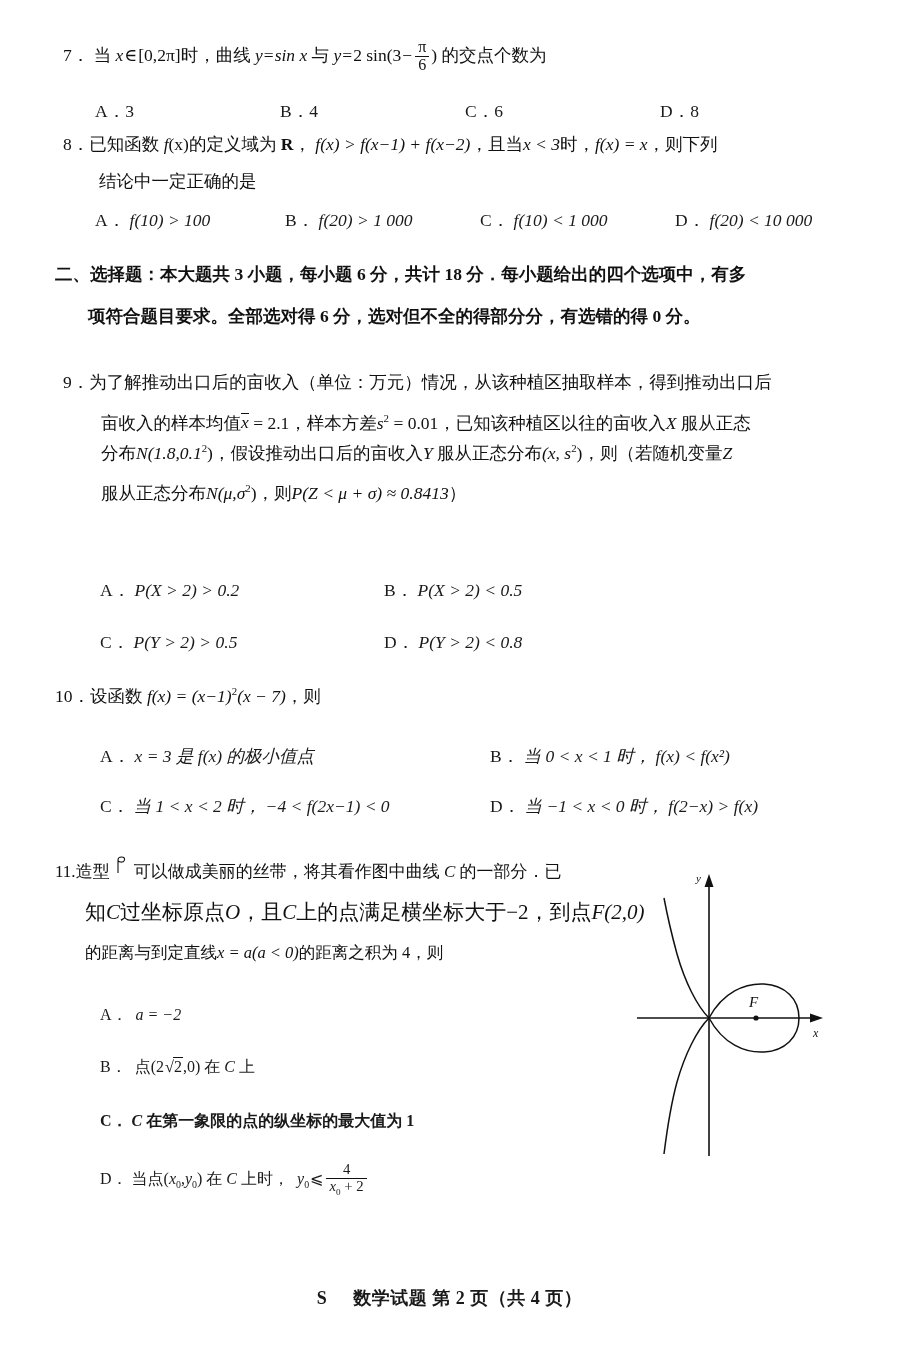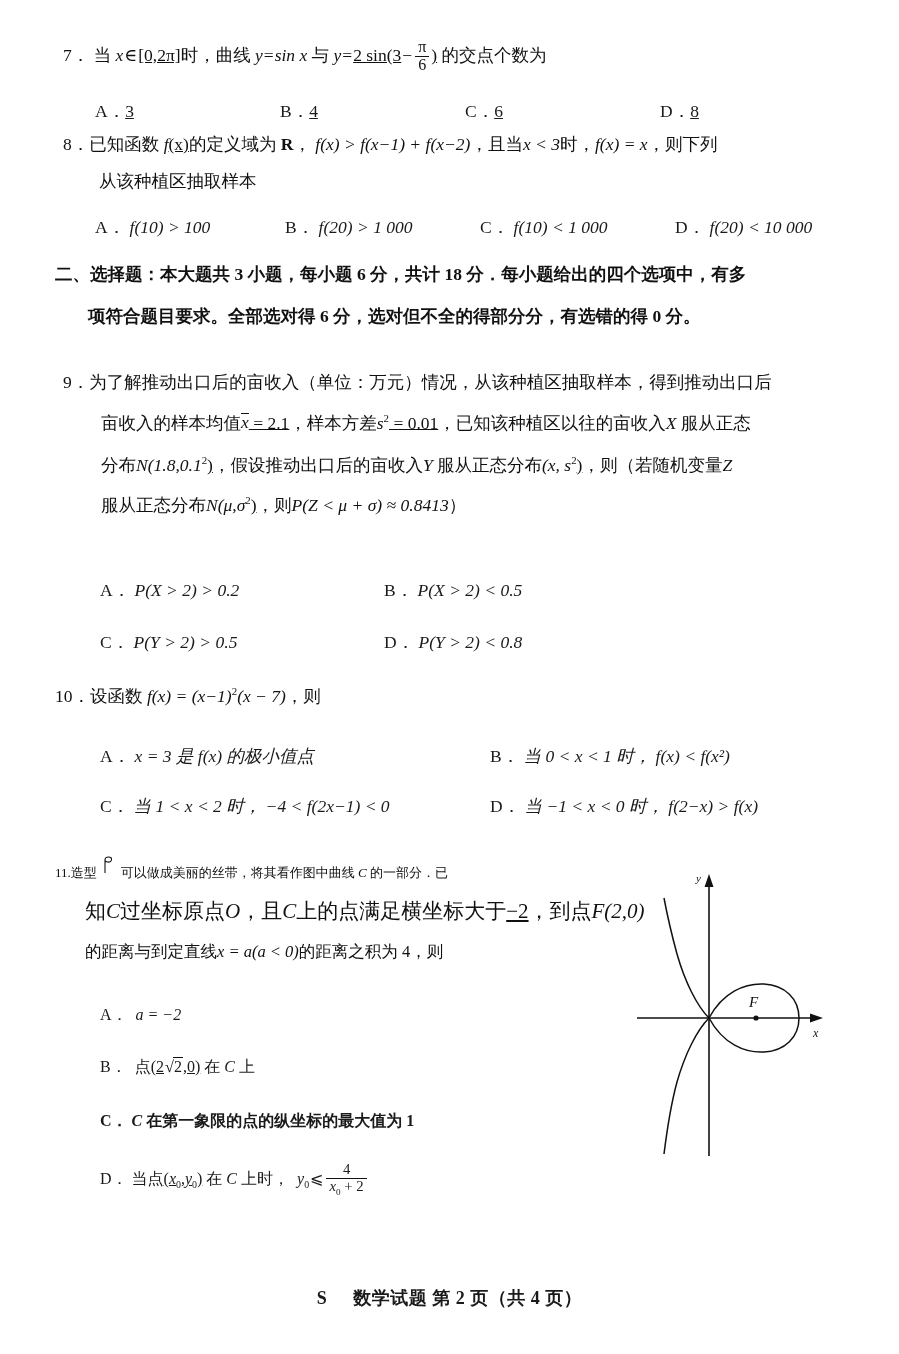--- a/index.html
+++ b/index.html
@@ -28,21 +28,21 @@
     font-size: 17.5px;
     line-height: 1.0;
     color: #111;
   }
   .num {
     display: inline-block;
     text-align: right;
   }
   .cn { font-family: "Liberation Serif", "DejaVu Serif", serif; }
   .mi { font-style: italic; font-family: "Liberation Serif", serif; }
-  .mn { font-style: normal; text-decoration: underline; }
+  .mn { font-style: normal; }
   .op { font-style: normal; padding: 0 1px; }
 
   
   sup, sub { font-size: 0.62em; font-style: italic; }
   sup.n, sub.n { font-style: normal; }
 
   
   .bar { border-top: 1.2px solid #111; padding-top: 0px; display:inline-block; line-height:1; }
 
   
@@ -127,25 +127,25 @@
   </div>
 
   <div class="q-block" style="left:63px; top:136px;">
     <div class="line">
       <span class="num">8．</span><span class="cn">已知函数</span>
       <span class="mi">f</span><span class="mn">(x)</span><span class="cn">的定义域为</span>
       <b>R</b><span class="cn">，</span>
       <span class="mi">f(x) &gt; f(x−1) + f(x−2)</span><span class="cn">，且当</span><span class="mi">x &lt; 3</span><span class="cn">时，</span><span class="mi">f(x) = x</span><span class="cn">，则下列</span>
     </div>
     <div class="line" style="margin-top:19px; margin-left:36px;">
-      <span class="cn">从该种植区抽取样本</span>
-    </div>
-  </div>
-
-  <div class="opts" style="left:95px; top:215px;">
+      <span class="cn">结论中一定正确的是</span>
+    </div>
+  </div>
+
+  <div class="opts" style="left:95px; top:208px;">
     <span class="opt" style="width:190px;">
       <span>A．</span>&nbsp;<span class="mi">f(10) &gt; 100</span>
     </span><span class="opt" style="width:195px;">
       <span>B．</span>&nbsp;<span class="mi">f(20) &gt; 1 000</span>
     </span><span class="opt" style="width:195px;">
       <span>C．</span>&nbsp;<span class="mi">f(10) &lt; 1 000</span>
     </span><span class="opt">
       <span>D．</span>&nbsp;<span class="mi">f(20) &lt; 10 000</span>
     </span>
   </div>
@@ -157,21 +157,21 @@
 
   <div class="q-block" style="left:63px; top:374px;">
     <div class="line">
       <span class="num">9．</span><span class="cn">为了解推动出口后的亩收入（单位：万元）情况，从该种植区抽取样本，得到推动出口后</span>
     </div>
 
     <div class="line" style="margin-top:21px; margin-left:38px;">
       <span class="cn">亩收入的样本均值</span><span class="mi bar">x</span><span class="mn"> = 2.1</span><span class="cn">，样本方差</span><span class="mi">s</span><sup class="n">2</sup><span class="mn"> = 0.01</span><span class="cn">，已知该种植区以往的亩收入</span><span class="mi">X</span><span class="cn"> 服从正态</span>
     </div>
 
-    <div class="line" style="margin-top:23px; margin-left:38px;">
+    <div class="line" style="margin-top:11px; margin-left:38px;">
       <span class="cn">分布</span><span class="mi">N(1.8,0.1</span><sup class="n">2</sup><span class="mn">)</span><span class="cn">，假设推动出口后的亩收入</span><span class="mi">Y</span><span class="cn"> 服从正态分布</span><span class="mi">(x, s</span><sup class="n">2</sup><span class="mn">)</span><span class="cn">，则（若随机变量</span><span class="mi">Z</span>
     </div>
 
     <div class="line" style="margin-top:21px; margin-left:38px;">
       <span class="cn">服从正态分布</span><span class="mi">N(μ,σ</span><sup class="n">2</sup><span class="mn">)</span><span class="cn">，则</span><span class="mi">P(Z &lt; μ + σ) ≈ 0.8413</span><span class="cn">）</span>
     </div>
   </div>
 
   <div class="opts" style="left:100px; top:578px;">
     <span class="opt" style="width:284px;">
@@ -204,21 +204,21 @@
   </div>
   <div class="opts" style="left:100px; top:794px;">
     <span class="opt" style="width:390px;">
       <span>C．</span>&nbsp;<span class="mi">当 1 &lt; x &lt; 2 时， −4 &lt; f(2x−1) &lt; 0</span>
     </span><span class="opt">
       <span>D．</span>&nbsp;<span class="mi">当 −1 &lt; x &lt; 0 时， f(2−x) &gt; f(x)</span>
     </span>
   </div>
 
   <div class="q-block" style="left:55px; top:855px;">
-    <div class="line" style="font-size:13px;">
+    <div class="line" style="font-size:17px;">
       <span class="num">11.</span><span class="cn">造型</span><span class="ribbon"><svg width="16" height="20" viewBox="0 0 16 20">
             <path d="M4 18 L4 5 Q4 2 7.5 2 Q11 2 10.5 5 Q10 7.5 6.5 7 Q4.5 6.6 4 5.5" fill="none" stroke="#111" stroke-width="1.1"></path>
           </svg></span><span class="cn">可以做成美丽的丝带，将其看作图中曲线</span>
       <span class="mi">C</span>
       <span class="cn">的一部分．已</span>
     </div>
 
     <div class="line" style="margin-top:22px; margin-left:30px; font-size:21px;">
       <span class="cn">知</span><span class="mi">C</span><span class="cn">过坐标原点</span><span class="mi">O</span><span class="cn">，且</span><span class="mi">C</span><span class="cn">上的点满足横坐标大于</span><span class="mn">−2</span><span class="cn">，到点</span><span class="mi">F(2,0)</span>
     </div>

